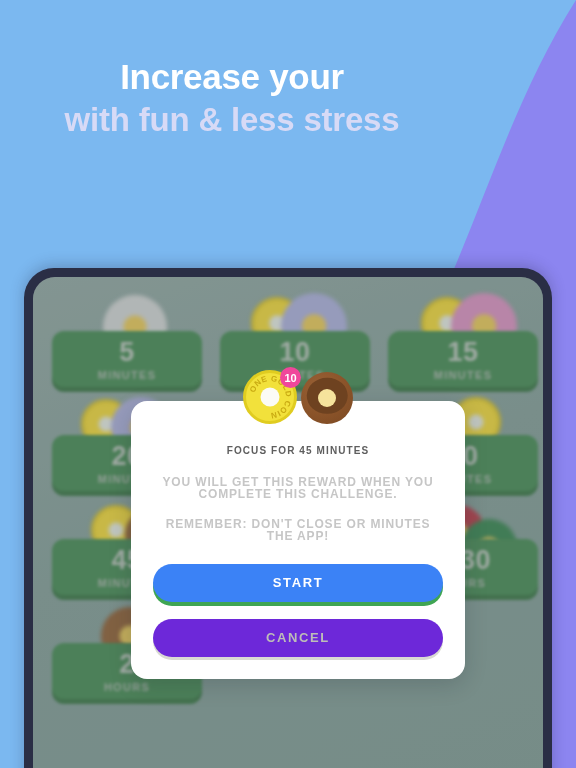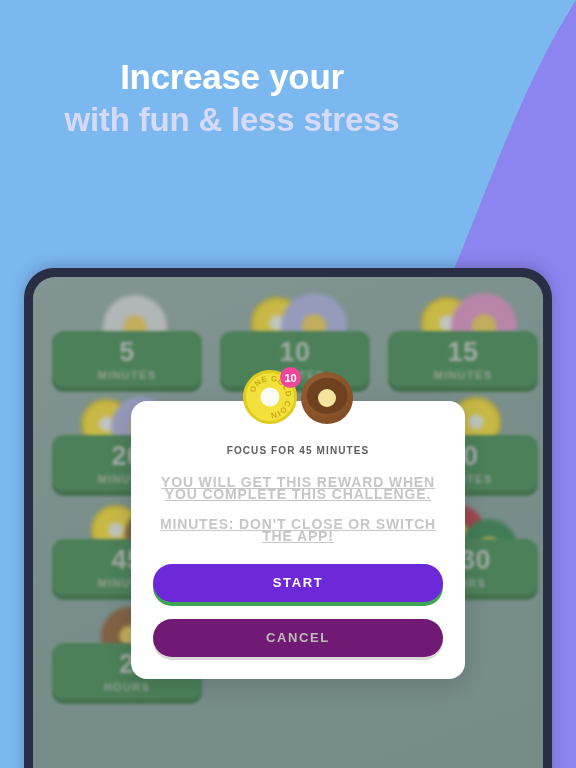--- a/index.html
+++ b/index.html
@@ -186,49 +186,48 @@
     text-align:center;
     color:#5E5E5E;
     font-size:10px;
     font-weight:bold;
     letter-spacing:1.1px;
     margin-bottom:20px;
   }
   .modal-sub {
     text-align:center;
     color:#C6C6C6;
-    font-size:14px;
+    font-size:12px;
     font-weight:bold;
     letter-spacing:.85px;
     line-height:12px;
-    text-decoration:underline;
   }
   #modal-sub1 { margin-bottom:18px; }
   #modal-sub2 { margin-bottom:22px; }
 
   .mbtn {
     display:block;
     width:100%;
     border:none;
     border-radius:22px;
     font-size:13px;
     font-weight:bold;
     letter-spacing:1.6px;
     padding:11px 0 12px;
     cursor:pointer;
     font-family:"Liberation Sans", sans-serif;
   }
   #start-button {
-    background:#6d28d9;
+    background:#3b82f6;
     color:#ffffff;
     box-shadow:0 4px 0 #3FA553;
     margin-bottom:17px;
   }
   #cancel-button {
-    background:#701a75;
+    background:#6d28d9;
     color:#BDBDB8;
     box-shadow:0 3px 0 #D9DAD3;
   }
 </style>
 </head>
 <body>
 
 <div id="bg-wrap">
   <div id="bg-blue"></div>
   <svg id="bg-purple" viewBox="0 0 576 768" preserveAspectRatio="none">
@@ -332,20 +331,20 @@
           <div class="badge">10</div>
         </div>
         <div class="reward-donut">
           <div class="icing"></div>
           <div class="hole"></div>
         </div>
       </div>
 
       <div id="modal-title">FOCUS FOR 45 MINUTES</div>
       <div class="modal-sub" id="modal-sub1">YOU WILL GET THIS REWARD WHEN YOU COMPLETE THIS CHALLENGE.</div>
-      <div class="modal-sub" id="modal-sub2">MINUTES: DON'T CLOSE OR SWITCH THE APP!</div>
+      <div class="modal-sub" id="modal-sub2">REMEMBER: DON'T CLOSE OR MINUTES THE APP!</div>
 
       <button class="mbtn" id="start-button">START</button>
       <button class="mbtn" id="cancel-button">CANCEL</button>
     </div>
 
   </div>
 </div>
 
 </body></html>

